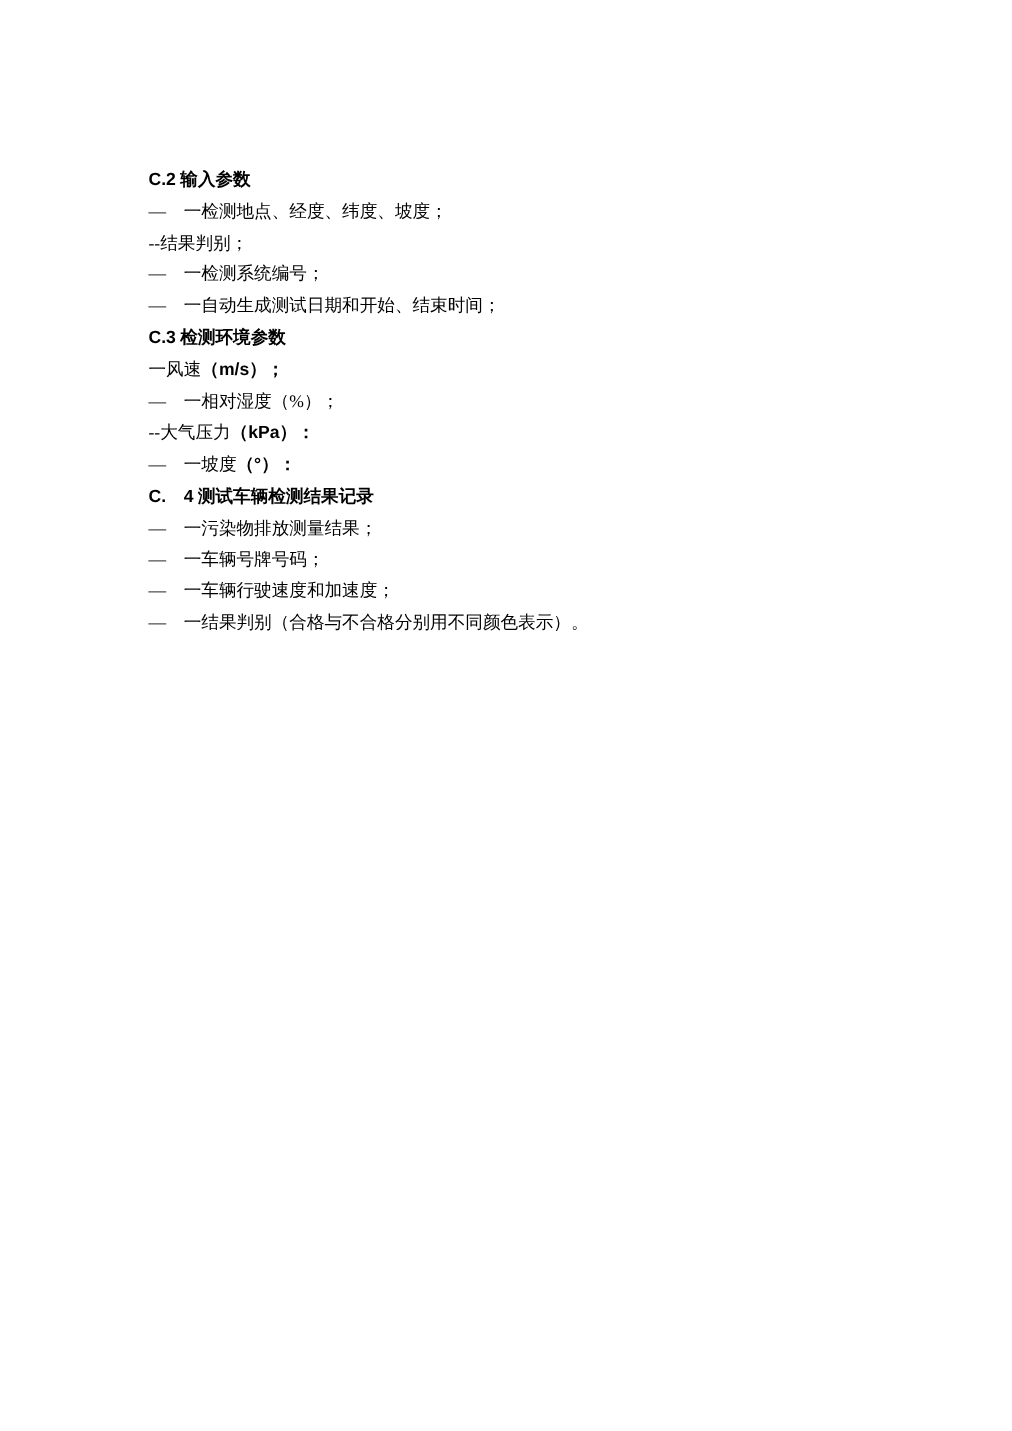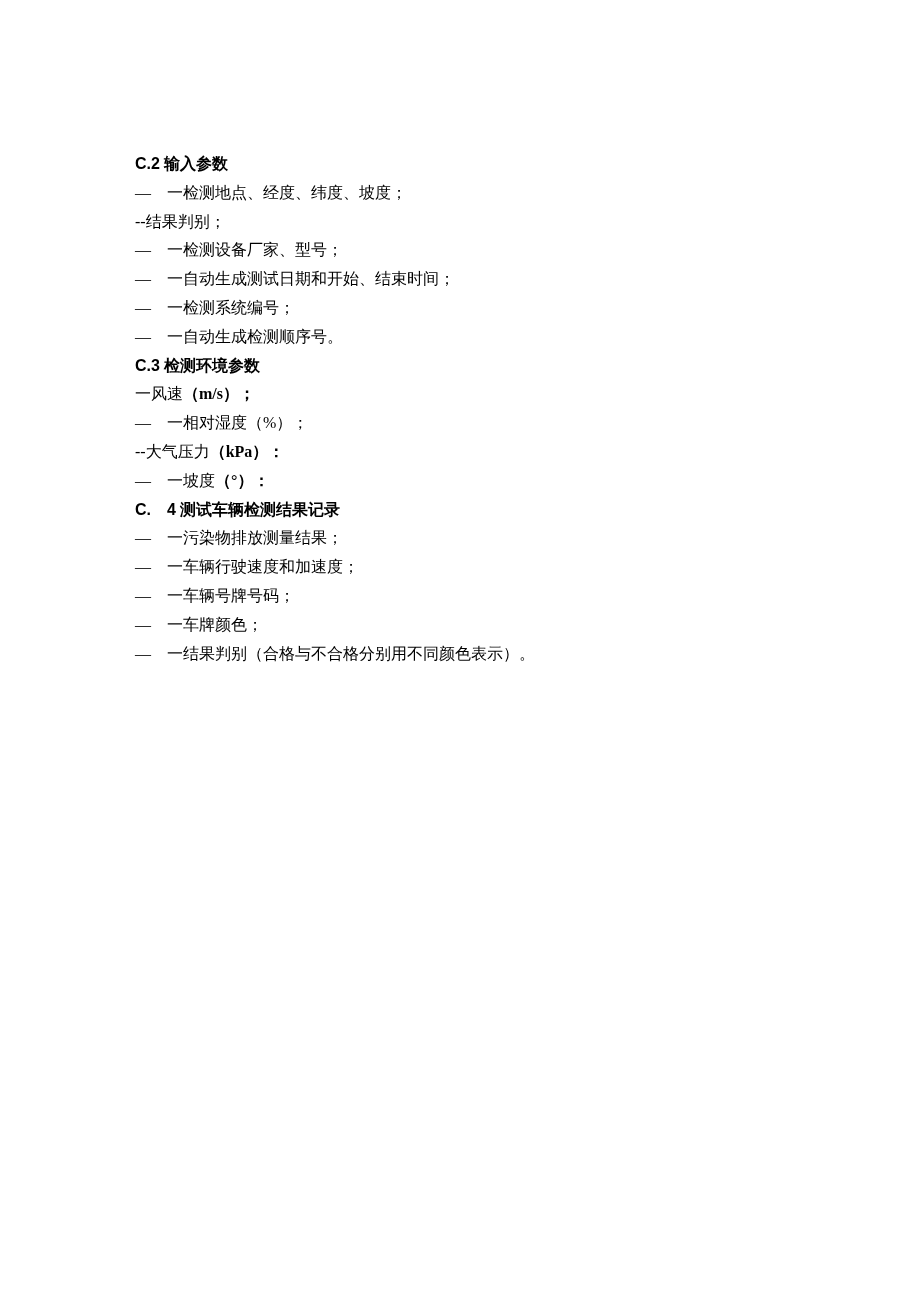--- a/index.html
+++ b/index.html
@@ -26,50 +26,47 @@
     }
     .heading .label-num {
       font-family: Arial, "Helvetica Neue", sans-serif;
       font-weight: bold;
     }
     .line {
       margin: 0;
       white-space: nowrap;
     }
     .bold-en {
-      font-family: Liberation Serif, serif;
+      font-family: Liberation Sans, sans-serif;
       font-weight: bold;
     }
     .dash {
       display: inline-block;
     }
   </style>
 </head>
 <body>
 
 <div class="content">
   <div>
     <p class="heading"><span class="label">C.2</span> <span>输入参数</span></p>
     <p class="line"><span class="dash">—　一</span><span>检测地点、经度、纬度、坡度；</span></p>
     <p class="line"><span class="dash"> --</span><span>结果判别；</span></p>
-    <p class="line"><span class="dash">—　一</span><span>检测设备厂家、型号；</span></p>
+    <p class="line"><span class="dash">—　一</span><span>检测系统编号；</span></p>
     <p class="line"><span class="dash">—　一</span><span>自动生成测试日期和开始、结束时间；</span></p>
-    <p class="line"><span class="dash">—　一</span><span>检测系统编号；</span></p>
-    <p class="line"><span class="dash">—　一</span><span>自动生成检测顺序号。</span></p>
   </div>
 
   <div>
     <p class="heading"><span class="label">C.3</span> <span>检测环境参数</span></p>
     <p class="line"><span class="dash"> 一</span><span>风速</span><span class="bold-en">（m/s）；</span></p>
     <p class="line"><span class="dash">—　一</span><span>相对湿度（%）；</span></p>
     <p class="line"><span class="dash"> --</span><span>大气压力</span><span class="bold-en">（kPa）：</span></p>
     <p class="line"><span class="dash">—　一</span><span>坡度</span><span class="bold-en">（°）：</span></p>
   </div>
 
   <div>
     <p class="heading"><span class="label">C.</span>　<span class="label-num">4</span> <span>测试车辆检测结果记录</span></p>
     <p class="line"><span class="dash">—　一</span><span>污染物排放测量结果；</span></p>
+    <p class="line"><span class="dash">—　一</span><span>车辆号牌号码；</span></p>
     <p class="line"><span class="dash">—　一</span><span>车辆行驶速度和加速度；</span></p>
-    <p class="line"><span class="dash">—　一</span><span>车辆号牌号码；</span></p>
-    <p class="line"><span class="dash">—　一</span><span>车牌颜色；</span></p>
     <p class="line"><span class="dash">—　一</span><span>结果判别（合格与不合格分别用不同颜色表示）。</span></p>
   </div>
 </div>
 
 </body></html>

